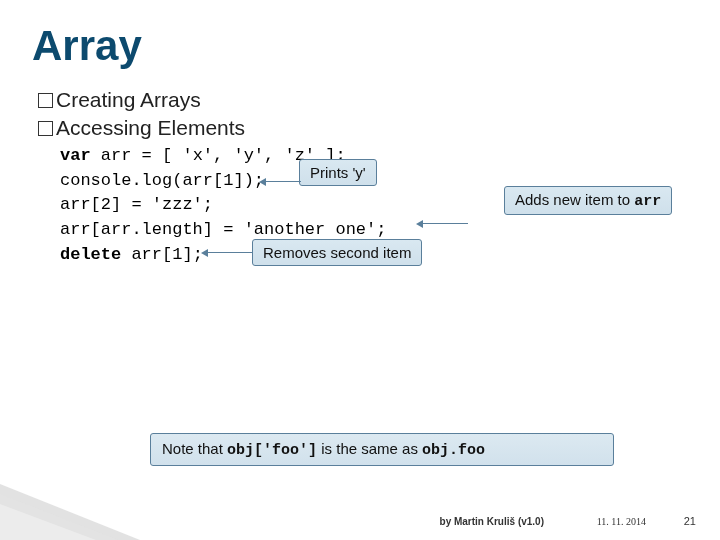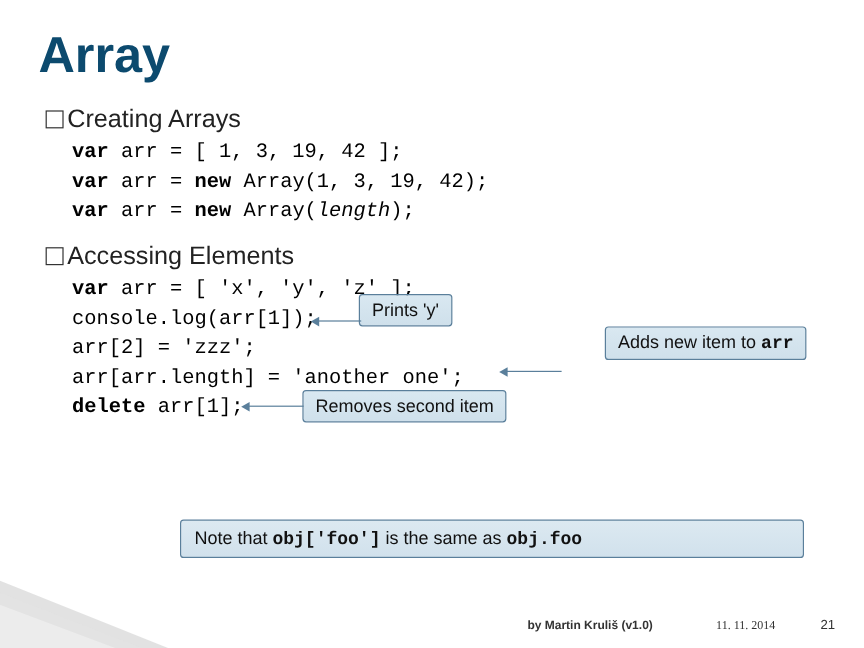--- a/index.html
+++ b/index.html
@@ -66,21 +66,21 @@
     border-top: 4px solid transparent;
     border-bottom: 4px solid transparent;
   }
   .arrow.left::before {
     left: -6px; top: -3.4px;
     border-right: 7px solid #5a7f9b;
   }
   .note-bar {
     position: absolute;
     left: 150px; top: 433px;
-    width: 520px;
+    width: 464px;
     background: linear-gradient(#dce9f1, #d1e1ec);
     border: 1px solid #5a7f9b;
     border-radius: 3px;
     font-size: 15px;
     padding: 6px 11px;
     color: #111;
   }
   .note-bar .mono { font-family: "Courier New", monospace; font-weight: bold; font-size: 15px; }
   .footer {
     position: absolute;
@@ -112,23 +112,20 @@
 </head>
 <body>
 
 <div class="slide">
   <h1 class="title">Array</h1>
 
   <div class="bullet-line">
     <span class="bullet-box"></span><span class="section-word">Creating</span><span> Arrays</span>
   </div>
 
-  <pre class="code"><span class="kw">var</span><span> arr = [ 1, 3, 19, 42 ];</span>
-<span class="kw">var</span><span> arr = </span><span class="kw">new</span><span> Array(1, 3, 19, 42);</span>
-<span class="kw">var</span><span> arr = </span><span class="kw">new</span><span> Array(</span><span class="it">length</span><span>);</span></pre>
 
   <div class="bullet-line">
     <span class="bullet-box"></span><span class="section-word">Accessing</span><span> Elements</span>
   </div>
 
   <div class="rel">
     <pre class="code"><span class="kw">var</span><span> arr = [ 'x', 'y', 'z' ];</span>
 <span>console.log(arr[1]);</span>
 <span>arr[2] = 'zzz';</span>
 <span>arr[arr.length] = 'another one';</span>

